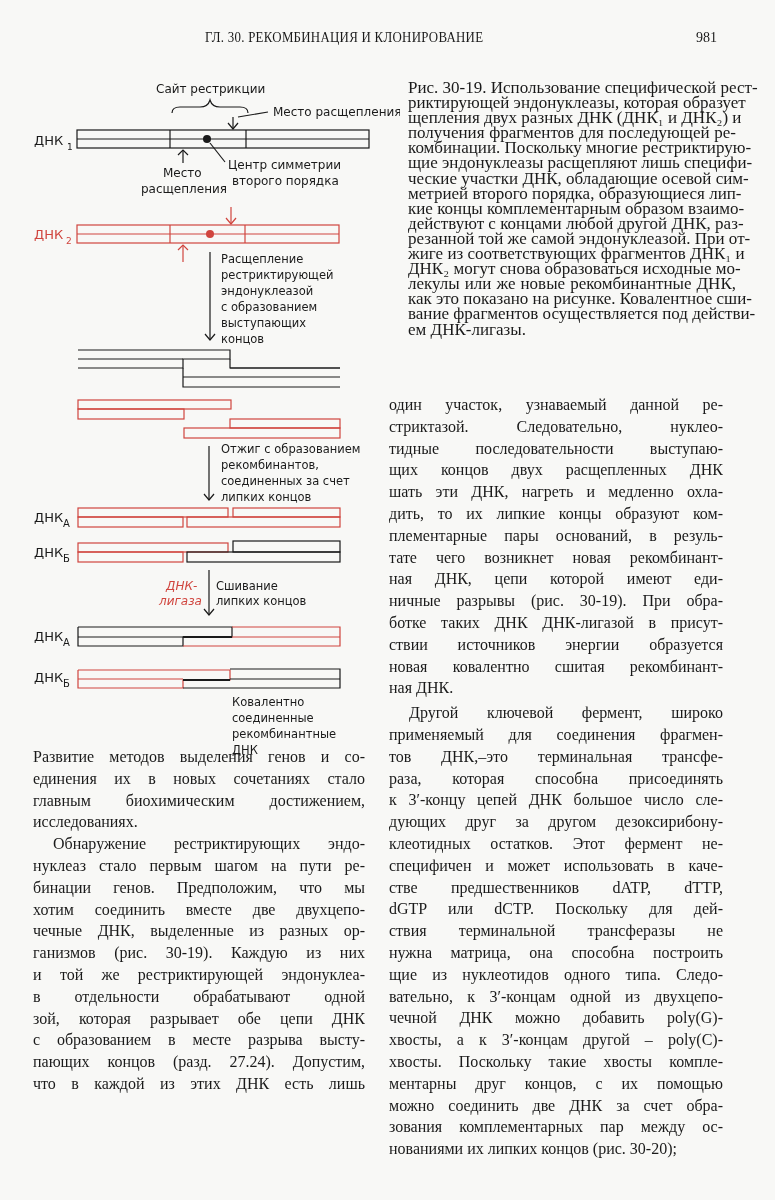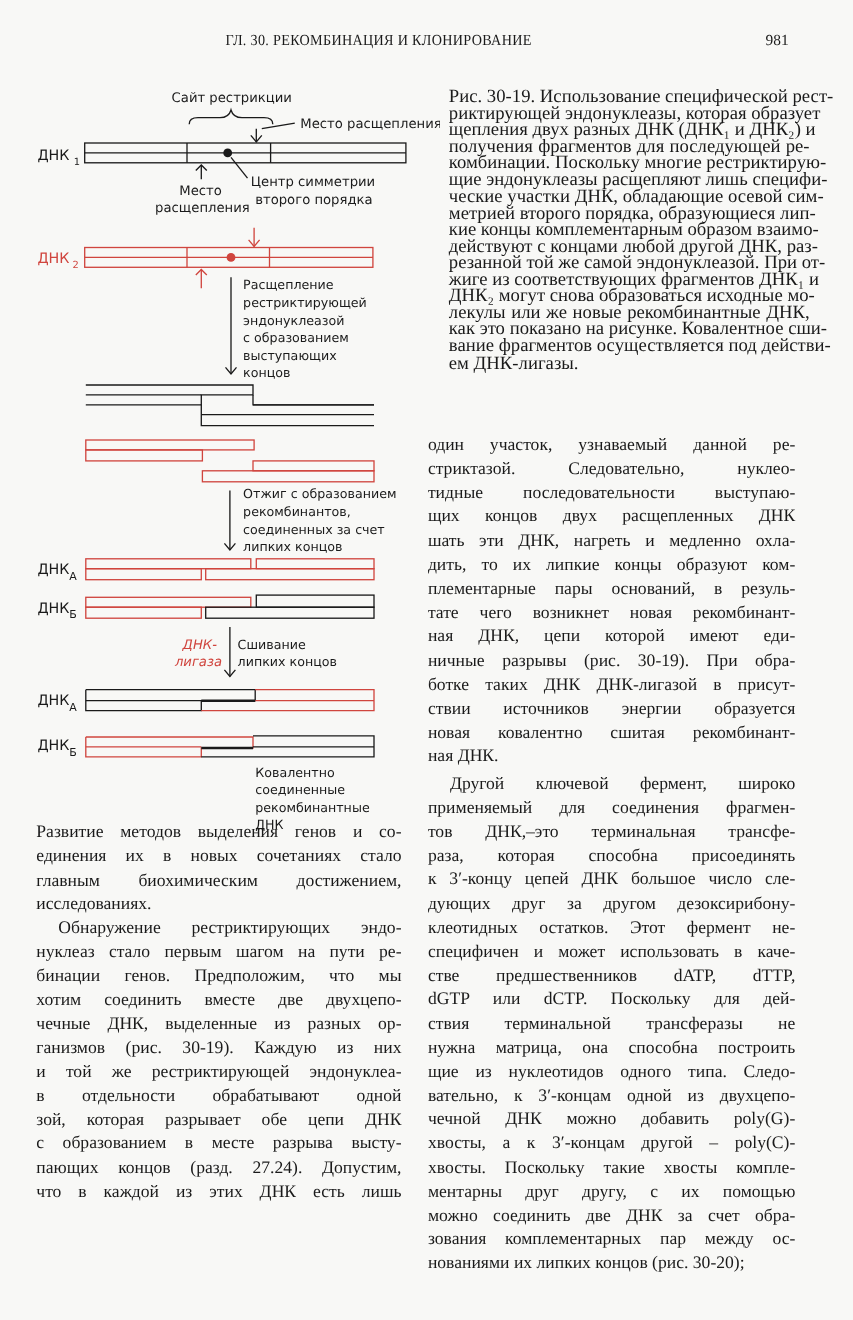--- a/index.html
+++ b/index.html
@@ -270,18 +270,18 @@
     <span class="line">специфичен и может использовать в каче-</span>
     <span class="line">стве предшественников dATP, dTTP,</span>
     <span class="line">dGTP или dCTP. Поскольку для дей-</span>
     <span class="line">ствия терминальной трансферазы не</span>
     <span class="line">нужна матрица, она способна построить</span>
     <span class="line">щие из нуклеотидов одного типа. Следо-</span>
     <span class="line">вательно, к 3′-концам одной из двухцепо-</span>
     <span class="line">чечной ДНК можно добавить poly(G)-</span>
     <span class="line">хвосты, а к 3′-концам другой – poly(C)-</span>
     <span class="line">хвосты. Поскольку такие хвосты компле-</span>
-    <span class="line">ментарны друг другу, с их помощью</span>
+    <span class="line">ментарны друг концов, с их помощью</span>
     <span class="line">можно соединить две ДНК за счет обра-</span>
     <span class="line">зования комплементарных пар между ос-</span>
     <span class="line last">нованиями их липких концов (рис. 30-20);</span>
   </div>
 </div>
 
 </body></html>

